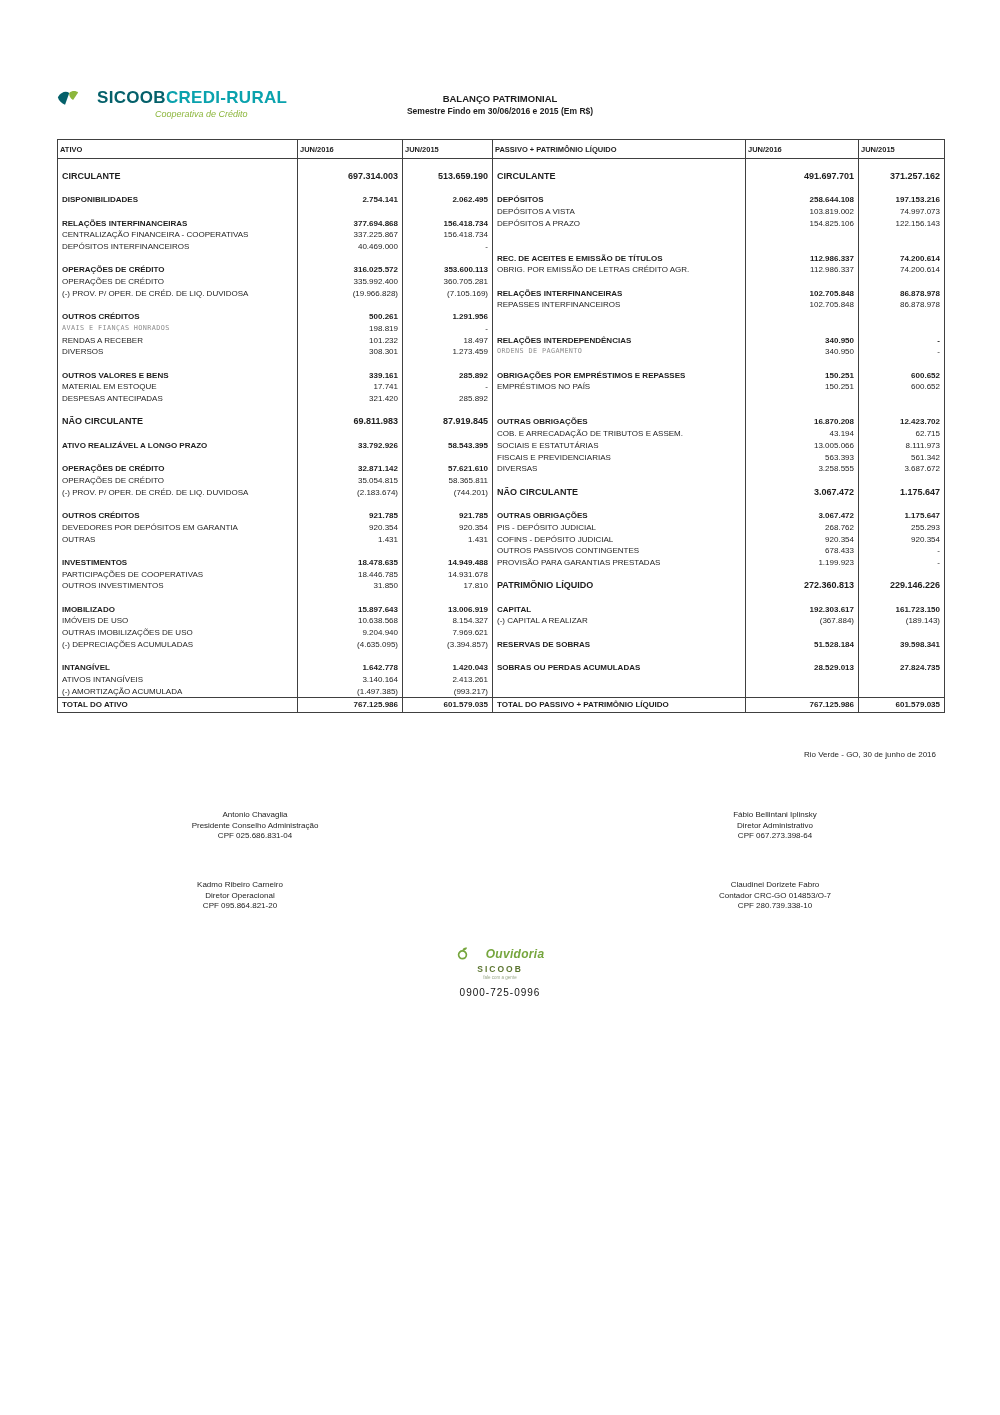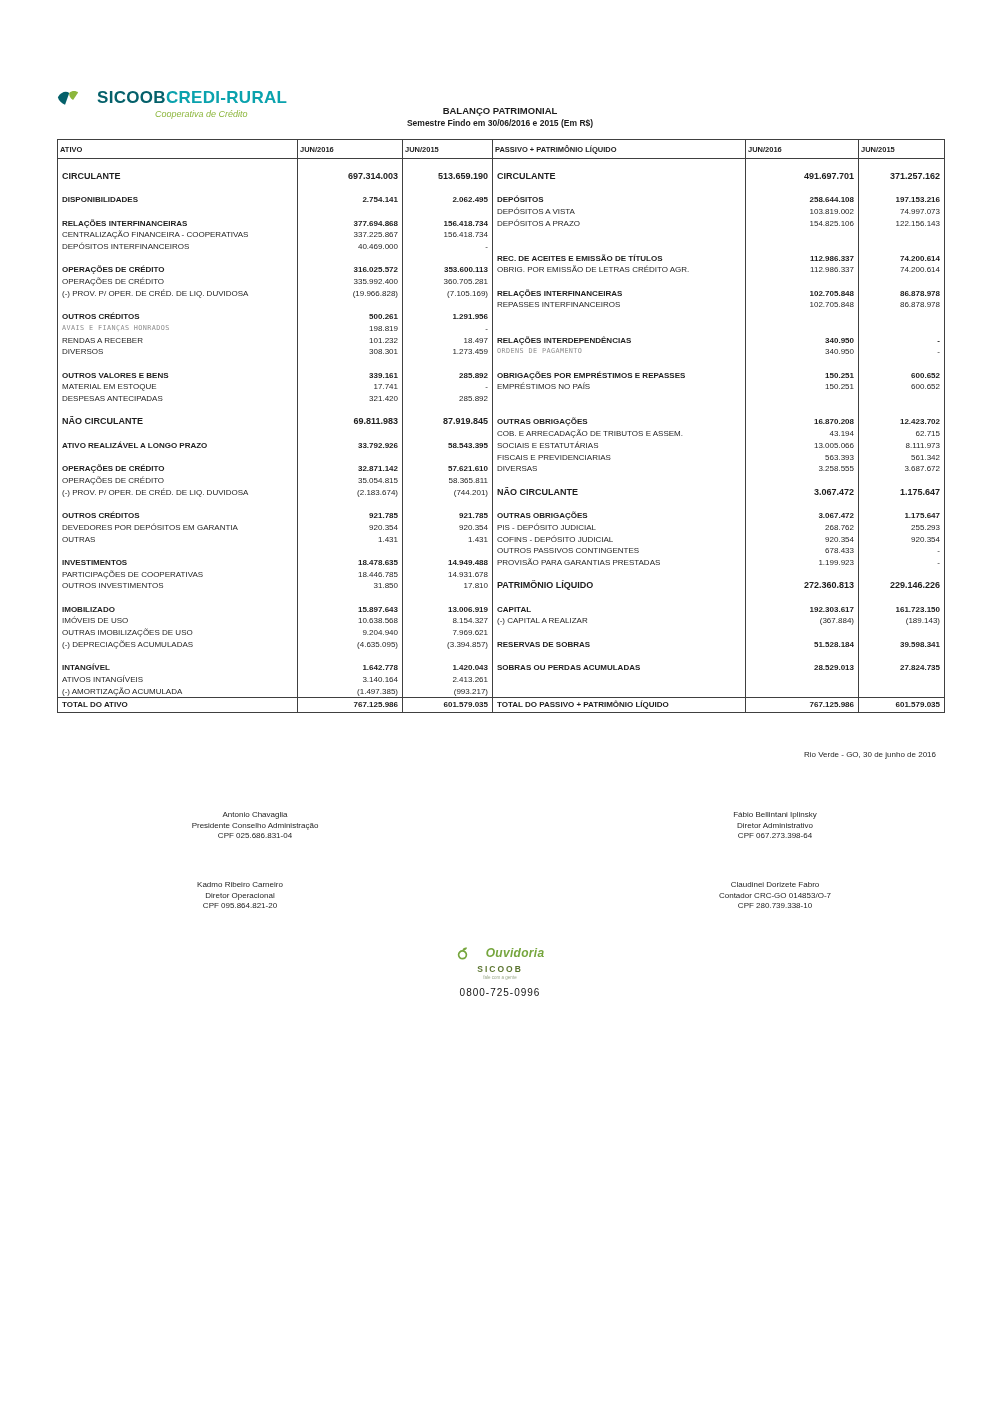--- a/index.html
+++ b/index.html
@@ -16,21 +16,21 @@
   
   .brand { position: absolute; left: 57px; top: 88px; }
   .brand-row { display: flex; align-items: center; gap: 18px; }
   .brand-icon { width: 22px; height: 18px; }
   .brand-sicoob { font-weight: bold; font-size: 17px; color: #04606a; letter-spacing: .3px; }
   .brand-credi  { font-weight: bold; font-size: 17px; color: #0aa2ad; letter-spacing: .3px; }
   .brand-tagline { font-style: italic; font-size: 9px; color: #8cb63c; margin: 1px 0 0 98px; }
 
   
   .doc-heading { position: absolute; top: 93px; left: 0; right: 0; text-align: center; }
-  .doc-title { font-weight: bold; font-size: 9.5px; margin-top: 12px; }
+  .doc-title { font-weight: bold; font-size: 9.5px; }
   .doc-subtitle { font-weight: bold; font-size: 8.5px; margin-top: 2px; }
 
   
   .bs-table {
     position: absolute; left: 57px; top: 139px;
     width: 887px; table-layout: fixed;
     border-collapse: collapse;
     border: 1.5px solid #404040;
   }
   .bs-table th {
@@ -67,21 +67,21 @@
   
   .place-date { position: absolute; right: 64px; top: 750px; font-size: 8px; }
 
   .sig { position: absolute; text-align: center; font-size: 8px; line-height: 10.5px; }
   .sig-1 { left: 150px; top: 810px; width: 210px; }
   .sig-2 { left: 660px; top: 810px; width: 230px; }
   .sig-3 { left: 135px; top: 880px; width: 210px; }
   .sig-4 { left: 660px; top: 880px; width: 230px; }
 
   .ouvidoria { position: absolute; left: 0; right: 0; top: 946px; text-align: center; }
-  .ouv-line1 { display: inline-flex; align-items: flex-end; gap: 17px; }
+  .ouv-line1 { display: inline-flex; align-items: center; gap: 17px; }
   .ouv-title { font-weight: bold; font-style: italic; font-size: 12px; color: #76a63e; letter-spacing: .3px; }
   .ouv-brand { font-weight: bold; font-size: 8.5px; color: #5c7530; letter-spacing: 2px; margin-top: 0px; }
   .ouv-small { font-size: 4.5px; color: #9aa88a; margin-top: 1px; }
   .ouv-phone { font-size: 10px; color: #111; letter-spacing: 1px; margin-top: 7px; }
 </style>
 </head>
 <body>
 
 <div class="page">
 
@@ -530,16 +530,16 @@
   <div class="ouvidoria">
     <div class="ouv-line1">
       <svg width="13" height="13" viewBox="0 0 20 20" aria-hidden="true">
         <circle cx="10" cy="12" r="6" fill="none" stroke="#76a63e" stroke-width="2.6"></circle>
         <path d="M10 5 C10 1.5, 14.5 0.2, 17 1.2 C16 4.5, 12.5 6, 10 5 Z" fill="#76a63e"></path>
       </svg>
       <span class="ouv-title">Ouvidoria</span>
     </div>
     <div class="ouv-brand">SICOOB</div>
     <div class="ouv-small">fale com a gente</div>
-    <div class="ouv-phone">0800-725-0996</div>
+    <div class="ouv-phone">0900-725-0996</div>
   </div>
 
 </div>
 
 </body></html>

